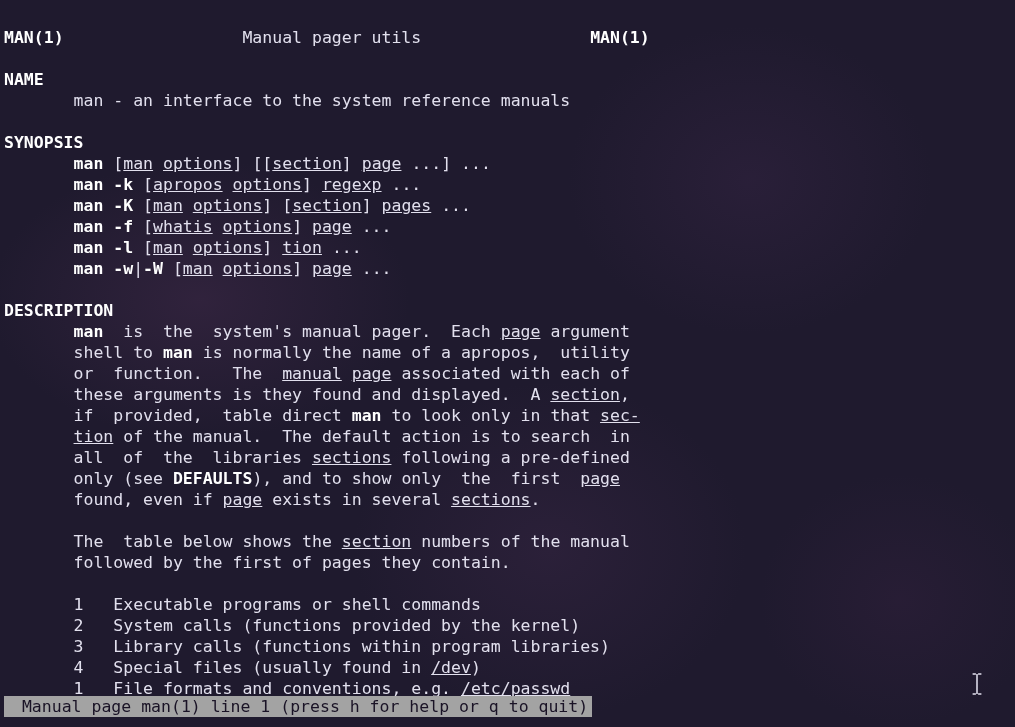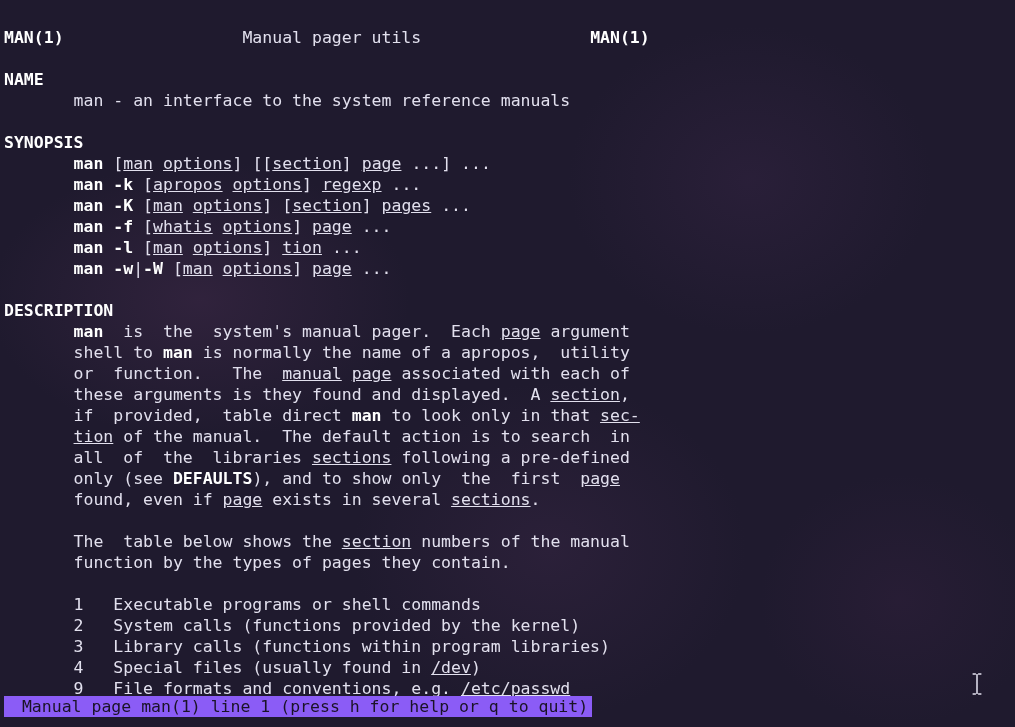--- a/index.html
+++ b/index.html
@@ -26,21 +26,21 @@
     left: 4px;
     right: 4px;
     white-space: pre;
   }
   .b { font-weight: 700; color: #ffffff; }
   .u { text-decoration: underline; }
   .status {
     position: absolute;
     left: 4px;
     bottom: 10px;
-    background: #8b5cf6;
+    background: #a3a3a3;
     color: #1a1326;
     padding: 0 4px 0 8px;
     font-weight: 400;
     white-space: pre;
   }
   .cursor {
     position: absolute;
     right: 30px;
     bottom: 34px;
     width: 14px;
@@ -72,27 +72,27 @@
        <span>shell to </span><span class="b">man</span><span> is normally the name of a apropos,  utility</span>
        <span>or  function.   The  </span><span class="u">manual</span><span> </span><span class="u">page</span><span> associated with each of</span>
        <span>these arguments is they found and displayed.  A </span><span class="u">section</span><span>,</span>
        <span>if  provided,  table direct </span><span class="b">man</span><span> to look only in that </span><span class="u">sec-</span>
        <span class="u">tion</span><span> of the manual.  The default action is to search  in</span>
        <span>all  of  the  libraries </span><span class="u">sections</span><span> following a pre-defined</span>
        <span>only (see </span><span class="b">DEFAULTS</span><span>), and to show only  the  first  </span><span class="u">page</span>
        <span>found, even if </span><span class="u">page</span><span> exists in several </span><span class="u">sections</span><span>.</span>
 
        <span>The  table below shows the </span><span class="u">section</span><span> numbers of the manual</span>
-       <span>function by the types of pages they contain.</span>
+       <span>followed by the first of pages they contain.</span>
 
        <span>1   Executable programs or shell commands</span>
        <span>2   System calls (functions provided by the kernel)</span>
        <span>3   Library calls (functions within program libraries)</span>
        <span>4   Special files (usually found in </span><span class="u">/dev</span><span>)</span>
-       <span>9   File formats and conventions, e.g. </span><span class="u">/etc/passwd</span>
+       <span>1   File formats and conventions, e.g. </span><span class="u">/etc/passwd</span>
        <span>6   Games</span>
 </div>
 
 <div class="status"> Manual page man(1) line 1 (press h for help or q to quit)</div>
 
 <div class="cursor">
   <svg viewBox="0 0 10 20" width="12" height="22">
     <path d="M1 1 H4 M6 1 H9 M5 1 V19 M1 19 H4 M6 19 H9" stroke="#e2e0ee" stroke-width="1.4" fill="none"></path>
   </svg>
 </div>

